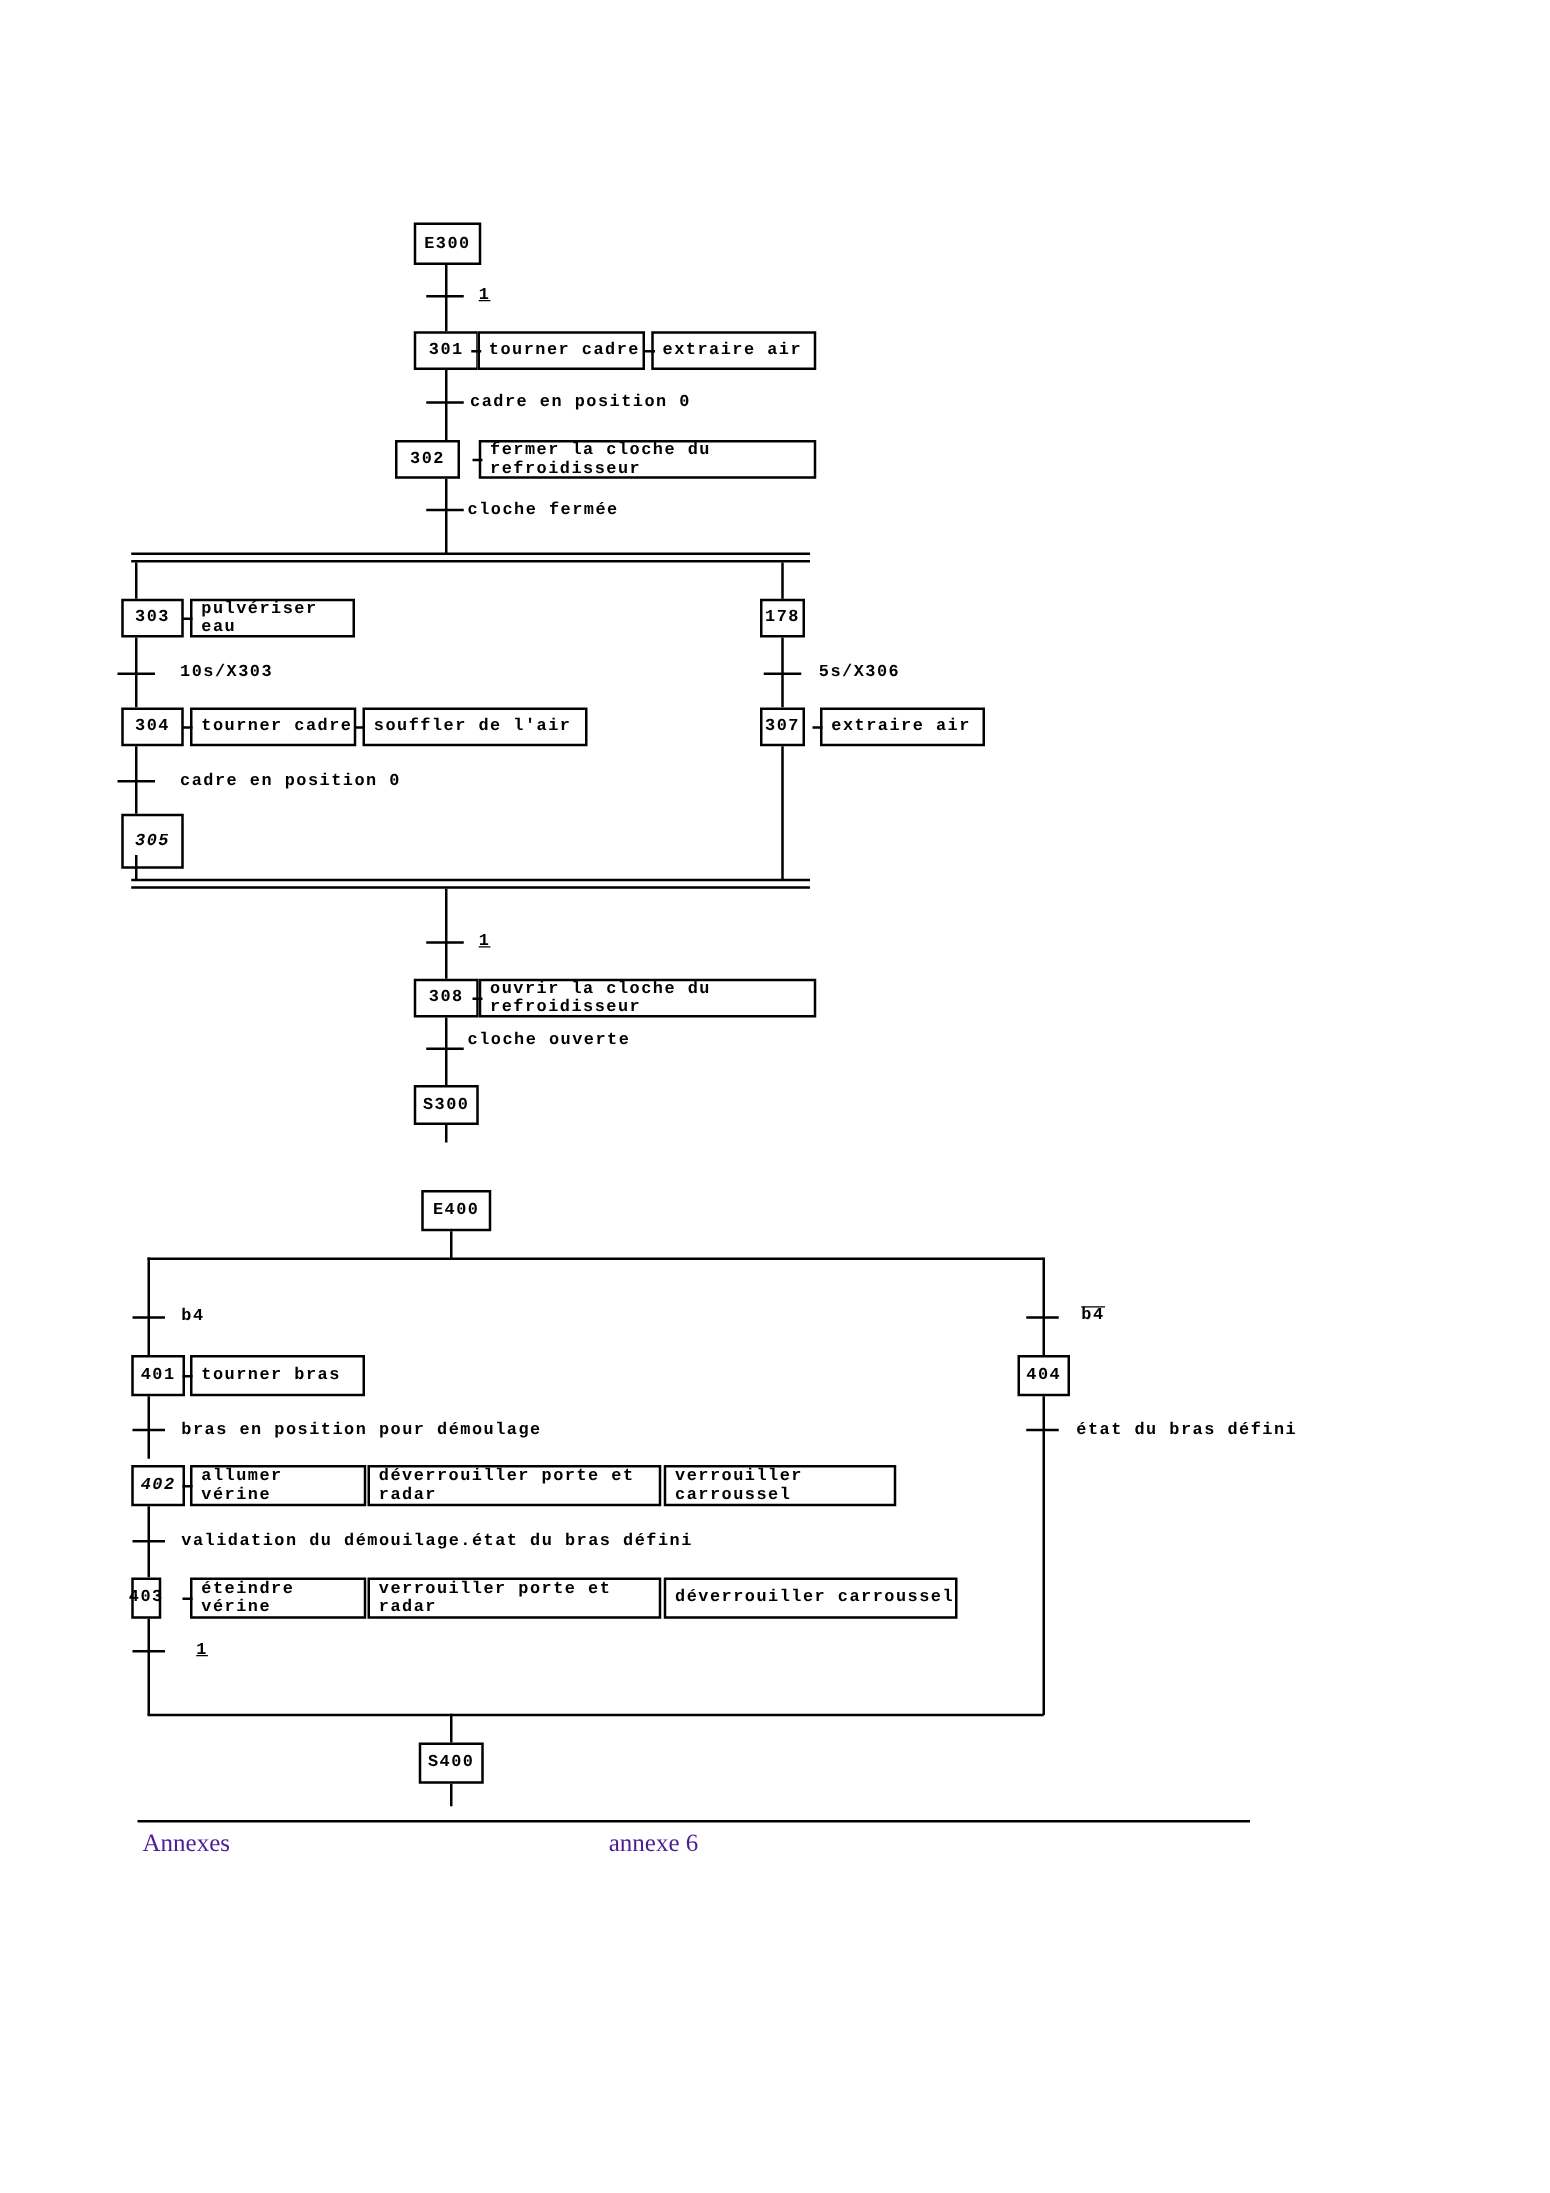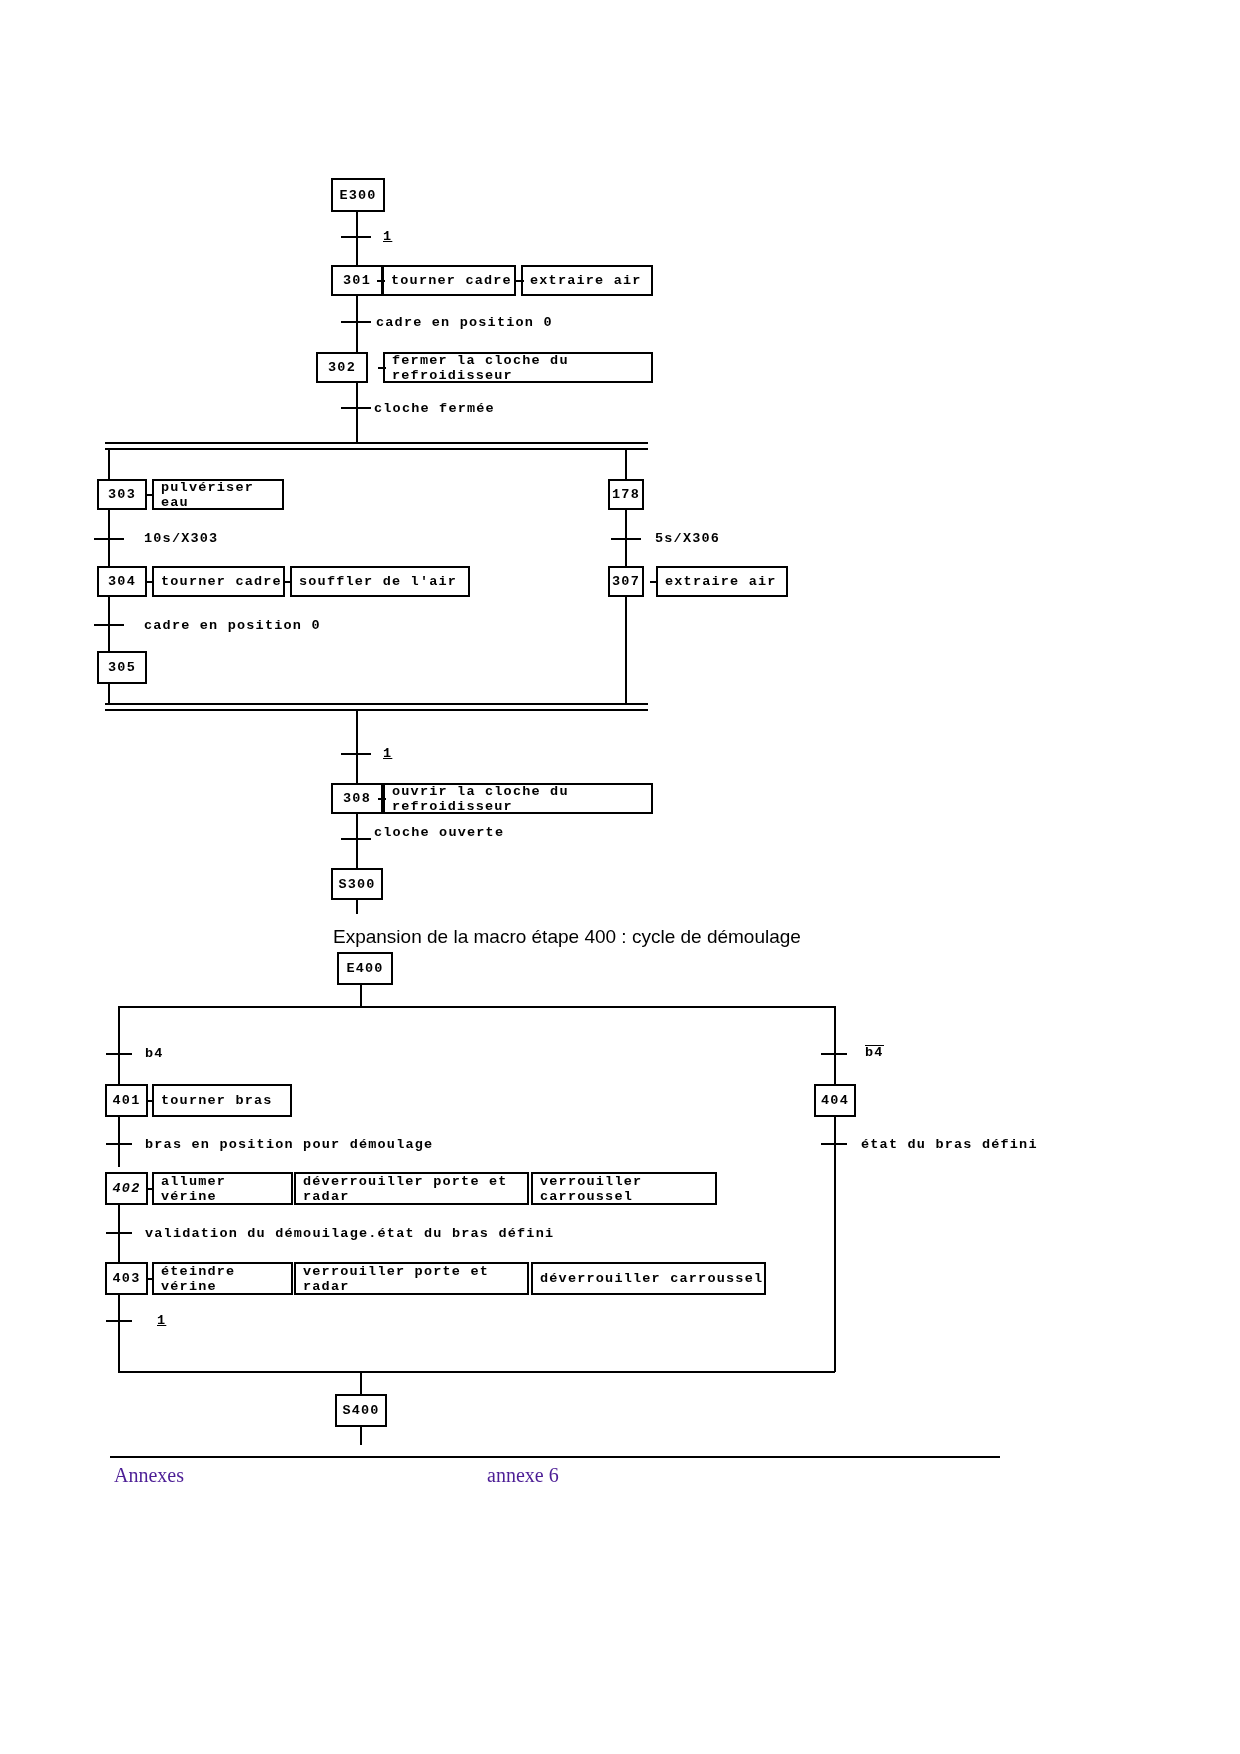--- a/index.html
+++ b/index.html
@@ -137,21 +137,21 @@
   <div class="step" style="left:97px; top:566px; width:50px; height:31px;">304</div>
   <div class="action" style="left:152px; top:566px; width:133px; height:31px;">tourner cadre</div>
   <div class="action" style="left:290px; top:566px; width:180px; height:31px;">souffler de l'air</div>
   <div class="hline" style="left:146px; top:581px; width:8px;"></div>
   <div class="hline" style="left:284px; top:581px; width:8px;"></div>
 
   <div class="vline" style="left:108px; top:597px; width:1.8px; height:55px;"></div>
   <div class="tick" style="left:94px; top:624px;"></div>
   <div class="cond" style="left:144px; top:618px;">cadre en position 0</div>
 
-  <div class="step" style="left:97px; top:651px; width:50px; height:33px;">305</div>
+  <div class="step" style="left:97px; top:651px; width:50px; height:44px;font-style:italic;">305</div>
   <div class="vline" style="left:108px; top:684px; width:1.8px; height:20px;"></div>
 
   <div class="step" style="left:608px; top:479px; width:36px; height:31px;">178</div>
   <div class="vline" style="left:625px; top:510px; width:1.8px; height:56px;"></div>
   <div class="tick" style="left:611px; top:538px;"></div>
   <div class="cond" style="left:655px; top:531px;">5s/X306</div>
 
   <div class="step" style="left:608px; top:566px; width:36px; height:31px;">307</div>
   <div class="action" style="left:656px; top:566px; width:132px; height:31px;">extraire air</div>
   <div class="hline" style="left:650px; top:581px; width:8px;"></div>
@@ -167,21 +167,20 @@
   <div class="action" style="left:383px; top:783px; width:270px; height:31px;">ouvrir la cloche du refroidisseur</div>
   <div class="hline" style="left:378px; top:798px; width:8px;"></div>
 
   <div class="vline" style="left:356px; top:814px; width:1.8px; height:55px;"></div>
   <div class="tick" style="left:341px; top:838px;"></div>
   <div class="cond" style="left:374px; top:825px;font-family:Liberation Mono, monospace;">cloche ouverte</div>
 
   <div class="step" style="left:331px; top:868px; width:52px; height:32px;">S300</div>
   <div class="vline" style="left:356px; top:900px; width:1.8px; height:14px;"></div>
 
-  <div class="title" style="left:333px; top:926px;">Expansion de la macro étape 400 : cycle de démoulage</div>
 
   <div class="step" style="left:337px; top:952px; width:56px; height:33px;">E400</div>
   <div class="thin-v" style="left:360px; top:985px; height:22px;"></div>
 
   <div class="thin-h" style="left:118px; top:1006px; width:717px;"></div>
 
   <div class="thin-v" style="left:118px; top:1006px; height:78px;"></div>
   <div class="tick" style="left:106px; top:1053px; height:1.8px; width:26px;"></div>
   <div class="cond" style="left:145px; top:1046px;">b4</div>
 
@@ -200,21 +199,21 @@
   <div class="step" style="left:105px; top:1172px; width:43px; height:33px;font-style:italic;">402</div>
   <div class="action" style="left:152px; top:1172px; width:141px; height:33px;">allumer vérine</div>
   <div class="action" style="left:294px; top:1172px; width:235px; height:33px;">déverrouiller porte et radar</div>
   <div class="action" style="left:531px; top:1172px; width:186px; height:33px;">verrouiller carroussel</div>
   <div class="hline" style="left:146px; top:1188px; width:8px;"></div>
 
   <div class="thin-v" style="left:118px; top:1205px; height:57px;"></div>
   <div class="tick" style="left:106px; top:1232px; height:1.8px; width:26px;"></div>
   <div class="cond" style="left:145px; top:1226px;">validation du démouilage.état du bras défini</div>
 
-  <div class="step" style="left:105px; top:1262px; width:43px; height:33px;text-align:center;">403</div>
+  <div class="step" style="left:105px; top:1262px; width:24px; height:33px;text-align:center;">403</div>
   <div class="action" style="left:152px; top:1262px; width:141px; height:33px;">éteindre vérine</div>
   <div class="action" style="left:294px; top:1262px; width:235px; height:33px;">verrouiller porte et radar</div>
   <div class="action" style="left:531px; top:1262px; width:235px; height:33px;">déverrouiller carroussel</div>
   <div class="hline" style="left:146px; top:1278px; width:8px;"></div>
 
   <div class="thin-v" style="left:118px; top:1295px; height:77px;"></div>
   <div class="tick" style="left:106px; top:1320px; height:1.8px; width:26px;"></div>
   <div class="cond ul" style="left:157px; top:1313px;">1</div>
 
   <div class="step" style="left:814px; top:1084px; width:42px; height:33px;">404</div>

